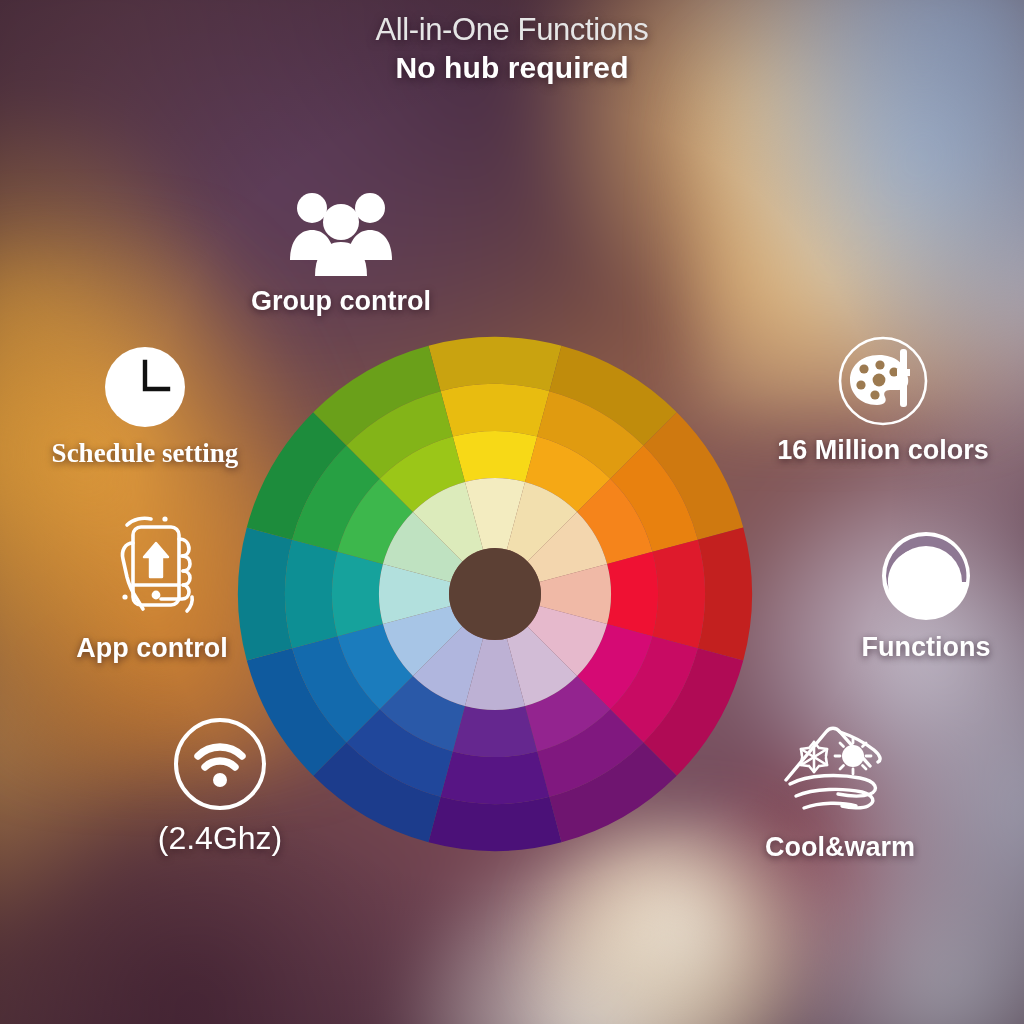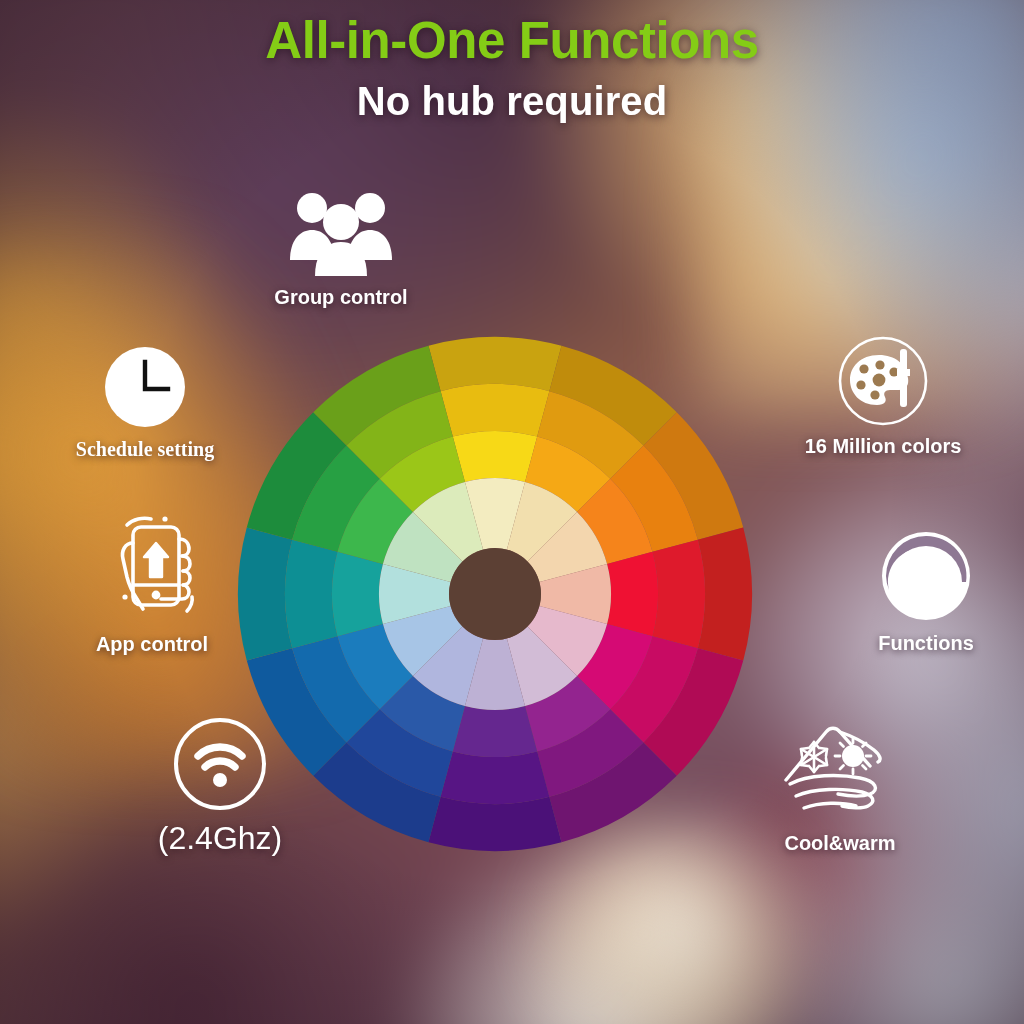--- a/index.html
+++ b/index.html
@@ -80,30 +80,30 @@
   
   .headings {
     position: absolute;
     top: 14px;
     left: 0;
     width: 100%;
     text-align: center;
     z-index: 6;
   }
   .title {
-    font-size: 51px;
-    font-weight: 700;
-    color: #84cc16;
+    font-size: 31px;
+    font-weight: 400;
+    color: #e5e5e5;
     letter-spacing: -0.4px;
     line-height: 1.06;
     text-shadow: 0 2px 9px rgba(30,10,24,0.55);
   }
   .subtitle {
-    margin-top: 11px;
-    font-size: 40px;
+    margin-top: 4px;
+    font-size: 30px;
     font-weight: bold;
     color: #ffffff;
     letter-spacing: 0.1px;
     text-shadow: 0 2px 8px rgba(30,10,24,0.6);
   }
 
   
   #wheel-wrap {
     position: absolute;
     left: 238px;
@@ -120,21 +120,21 @@
     z-index: 7;
     text-align: center;
     color: #ffffff;
   }
   .feature .icon {
     display: block;
     margin: 0 auto 4px auto;
   }
   .feature .label {
     display: block;
-    font-size: 20px;
+    font-size: 27px;
     font-weight: bold;
     line-height: 1.12;
     white-space: nowrap;
     text-shadow: 0 2px 7px rgba(30,10,24,0.6);
   }
   .feature .sublabel {
     display: block;
     font-size: 32px;
     font-weight: 400;
     line-height: 1.15;

